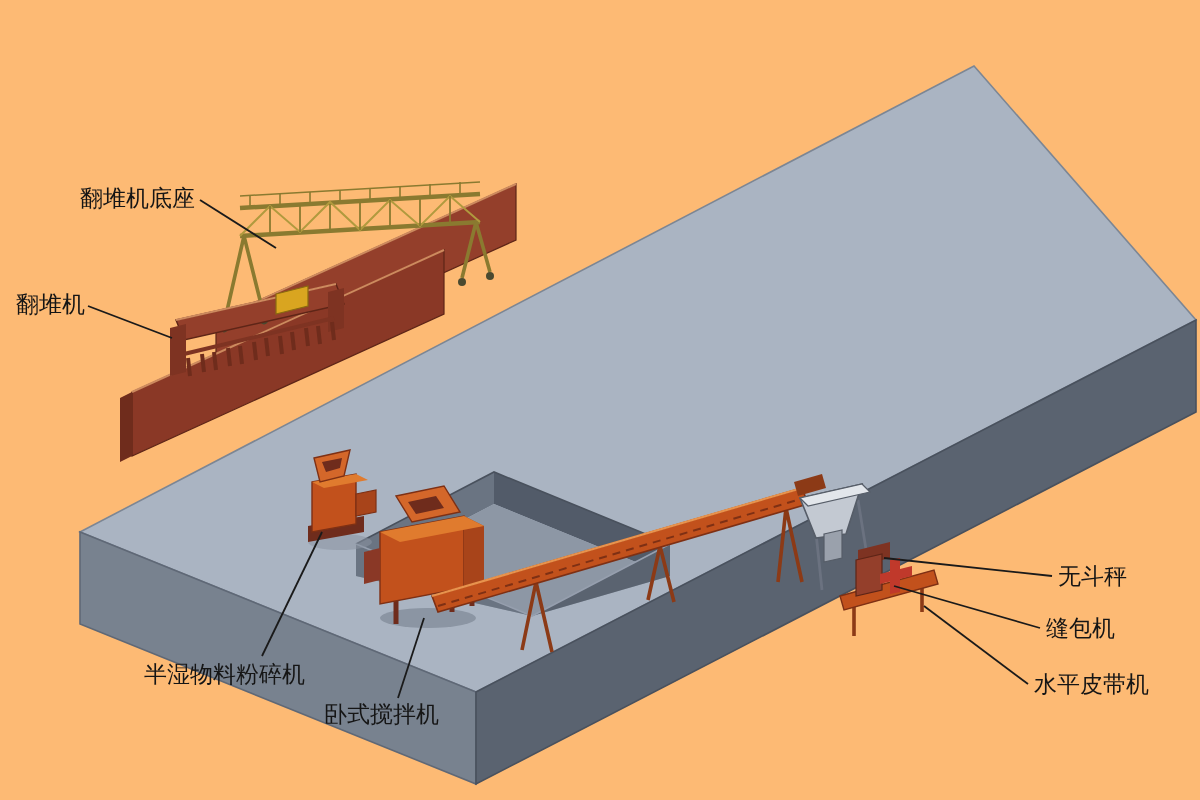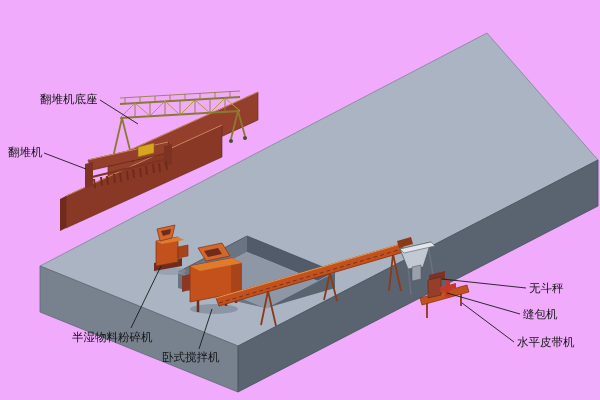--- a/index.html
+++ b/index.html
@@ -1,16 +1,16 @@
 <!DOCTYPE html>
 <html><head>
 <meta charset="utf-8">
 <style>
   html,body{margin:0;padding:0;background:#ffffff;}
-  .stage{position:relative;width:600px;height:400px;background:#f0abfc;overflow:hidden;}
+  .stage{position:relative;width:600px;height:400px;background:#fdba74;overflow:hidden;}
   svg{display:block;}
   text{font-family:"Liberation Sans","DejaVu Sans",sans-serif;font-size:11.5px;fill:#151515;}
 </style>
 </head>
 <body>
 
 <div class="stage">
 <svg width="600" height="400" viewBox="0 0 600 400">
 
   <g>

